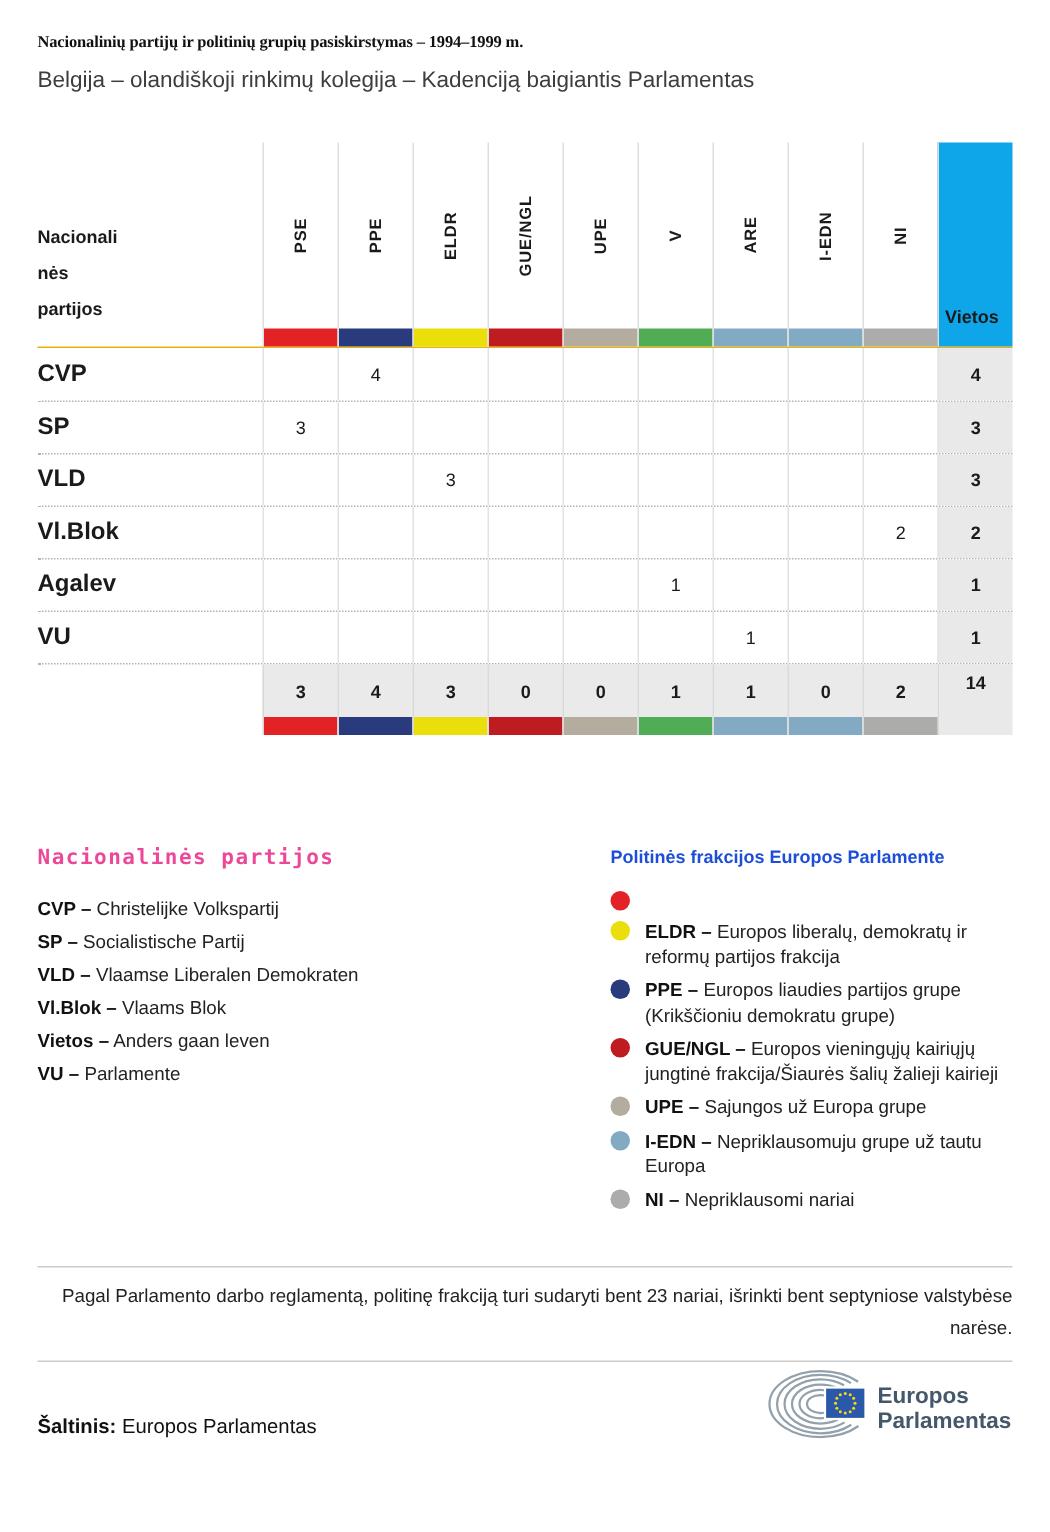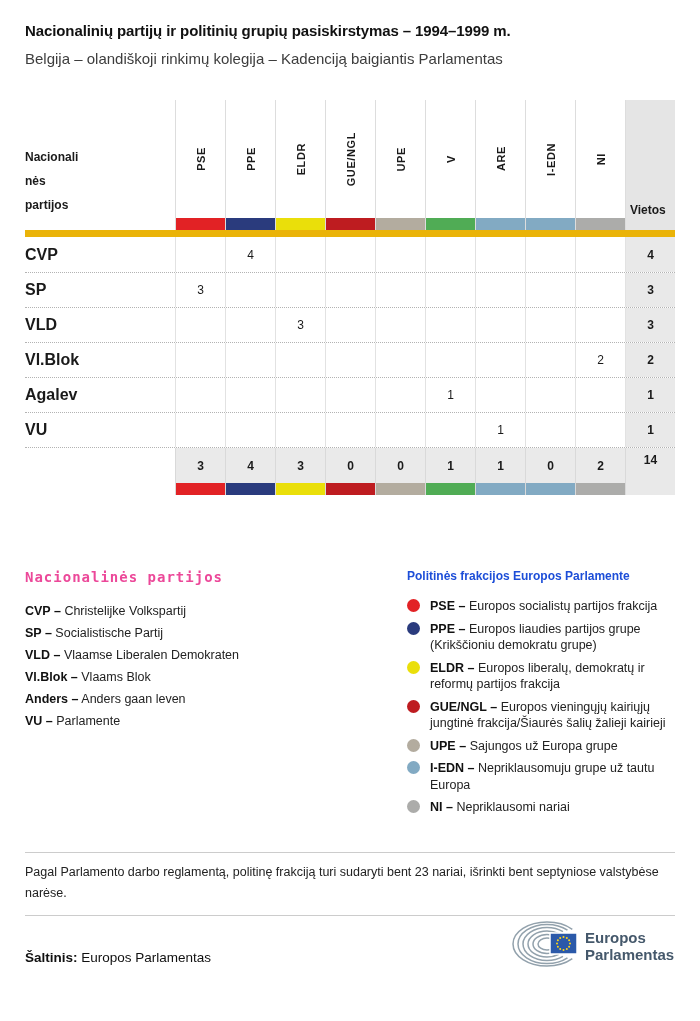--- a/index.html
+++ b/index.html
@@ -5,41 +5,41 @@
   * { box-sizing: border-box; margin: 0; padding: 0; }
   body {
     width: 700px; height: 1021px; overflow: hidden;
     background: #ffffff; color: #1a1a1a;
     font-family: "Liberation Sans", sans-serif;
     position: relative;
   }
   .content { padding: 0 25px; }
 
   
-  .title { margin-top: 22px; font-size: 15px; font-weight: bold; color: #111; letter-spacing: -0.1px; }
+  .title { margin-top: 22px; font-size: 11px; font-weight: bold; color: #111; letter-spacing: -0.1px; font-family: Liberation Serif, serif; }
   .subtitle { margin-top: 11px; font-size: 15px; font-weight: 400; color: #3d3d3d; }
 
   
   .ptable { margin-top: 33px; width: 650px; }
   .trow { display: grid; grid-template-columns: 150px repeat(9, 50px) 50px; }
 
-  .thead { height: 137px; border-bottom: 7px solid #eab308; }
+  .thead { height: 137px; border-bottom: 1px solid #eab308; }
   .corner {
     display: flex; flex-direction: column; justify-content: flex-end;
     padding-bottom: 13px; font-weight: bold; font-size: 12px; line-height: 24px;
   }
   .ghead { position: relative; border-left: 1px solid #dddddd;
     display: flex; align-items: center; justify-content: center; padding-bottom: 12px; }
   .vlabel {
     writing-mode: vertical-rl; transform: rotate(180deg);
     font-weight: bold; font-size: 11px; letter-spacing: 0.6px; white-space: nowrap;
   }
   .colorbar { position: absolute; bottom: 0; left: 0; right: 0; height: 12px; }
   .vhead {
-    background: #e5e5e5; border-left: 1px solid #dddddd;
+    background: #0ea5e9; border-left: 1px solid #dddddd;
     display: flex; align-items: flex-end; padding: 0 0 13px 4px;
     font-weight: bold; font-size: 12px;
   }
 
   .drow { height: 35px; }
   .drow + .drow, .tfoot { border-top: 1px dotted #b3b3b3; }
   .plabel { display: flex; align-items: center; font-weight: bold; font-size: 16px; }
   .dcell { border-left: 1px solid #e2e2e2; display: flex; align-items: center; justify-content: center; font-size: 12px; }
   .scell { background: #e9e9e9; border-left: 1px solid #e2e2e2;
     display: flex; align-items: center; justify-content: center; font-weight: bold; font-size: 12px; }
@@ -61,21 +61,21 @@
 
   .gl-title { font-weight: bold; font-size: 12px; color: #1d4ed8; }
   .gl-items { margin-top: 15px; }
   .gl-item { display: flex; gap: 10px; margin-bottom: 6px; }
   .dot { width: 13px; height: 13px; border-radius: 50%; flex-shrink: 0; margin-top: 1px; }
   .gl-text { font-size: 12.5px; line-height: 16.5px; color: #222; max-width: 250px; }
 
   
   .divider { border-top: 1px solid #cccccc; margin-top: 30px; }
   .divider2 { border-top: 1px solid #cccccc; margin-top: 11px; }
-  .note { margin-top: 9px; font-size: 12.5px; line-height: 21px; color: #222; }
+  .note { margin-top: 9px; font-size: 12.5px; line-height: 21px; color: #222; text-align: right; }
   .source-row { display: flex; justify-content: space-between; align-items: center; margin-top: 5px; }
   .source { font-size: 13.5px; color: #111; margin-top: 28px; }
   .source .abbr { font-size: 13.5px; }
 </style>
 </head>
 <body>
 
 <div class="content">
 
   <div class="title">Nacionalinių partijų ir politinių grupių pasiskirstymas – 1994–1999 m.</div>
@@ -251,39 +251,38 @@
 
   <div class="legends">
 
     <div>
       <div class="pl-title">Nacionalinės partijos</div>
       <div class="pl-items">
         <div class="pl-item"><span class="abbr">CVP –</span> <span>Christelijke Volkspartij</span></div>
         <div class="pl-item"><span class="abbr">SP –</span> <span>Socialistische Partij</span></div>
         <div class="pl-item"><span class="abbr">VLD –</span> <span>Vlaamse Liberalen Demokraten</span></div>
         <div class="pl-item"><span class="abbr">Vl.Blok –</span> <span>Vlaams Blok</span></div>
-        <div class="pl-item"><span class="abbr">Anders –</span> <span>Anders gaan leven</span></div>
+        <div class="pl-item"><span class="abbr">Vietos –</span> <span>Anders gaan leven</span></div>
         <div class="pl-item"><span class="abbr">VU –</span> <span>Parlamente</span></div>
       </div>
     </div>
 
     <div>
       <div class="gl-title">Politinės frakcijos Europos Parlamente</div>
       <div class="gl-items">
         <div class="gl-item">
           <span class="dot" style="background-color: rgb(226, 34, 37);"></span>
-          <span class="gl-text"><span class="abbr">PSE –</span> <span>Europos socialistų partijos frakcija</span></span>
+        </div>
+        <div class="gl-item">
+          <span class="dot" style="background-color: rgb(234, 223, 10);"></span>
+          <span class="gl-text"><span class="abbr">ELDR –</span> <span>Europos liberalų, demokratų ir reformų partijos frakcija</span></span>
         </div>
         <div class="gl-item">
           <span class="dot" style="background-color: rgb(42, 59, 125);"></span>
           <span class="gl-text"><span class="abbr">PPE –</span> <span>Europos liaudies partijos grupe (Krikščioniu demokratu grupe)</span></span>
-        </div>
-        <div class="gl-item">
-          <span class="dot" style="background-color: rgb(234, 223, 10);"></span>
-          <span class="gl-text"><span class="abbr">ELDR –</span> <span>Europos liberalų, demokratų ir reformų partijos frakcija</span></span>
         </div>
         <div class="gl-item">
           <span class="dot" style="background-color: rgb(190, 28, 32);"></span>
           <span class="gl-text"><span class="abbr">GUE/NGL –</span> <span>Europos vieningųjų kairiųjų jungtinė frakcija/Šiaurės šalių žalieji kairieji</span></span>
         </div>
         <div class="gl-item">
           <span class="dot" style="background-color: rgb(179, 172, 159);"></span>
           <span class="gl-text"><span class="abbr">UPE –</span> <span>Sajungos už Europa grupe</span></span>
         </div>
         <div class="gl-item">

